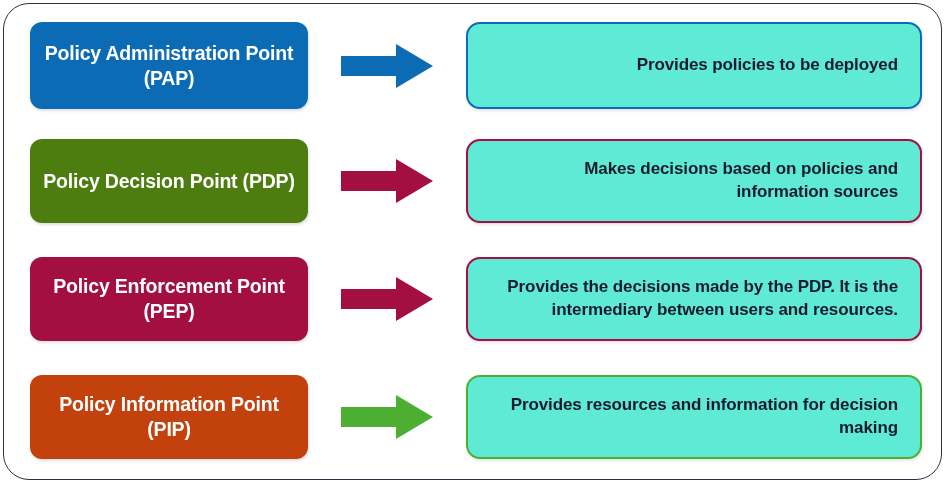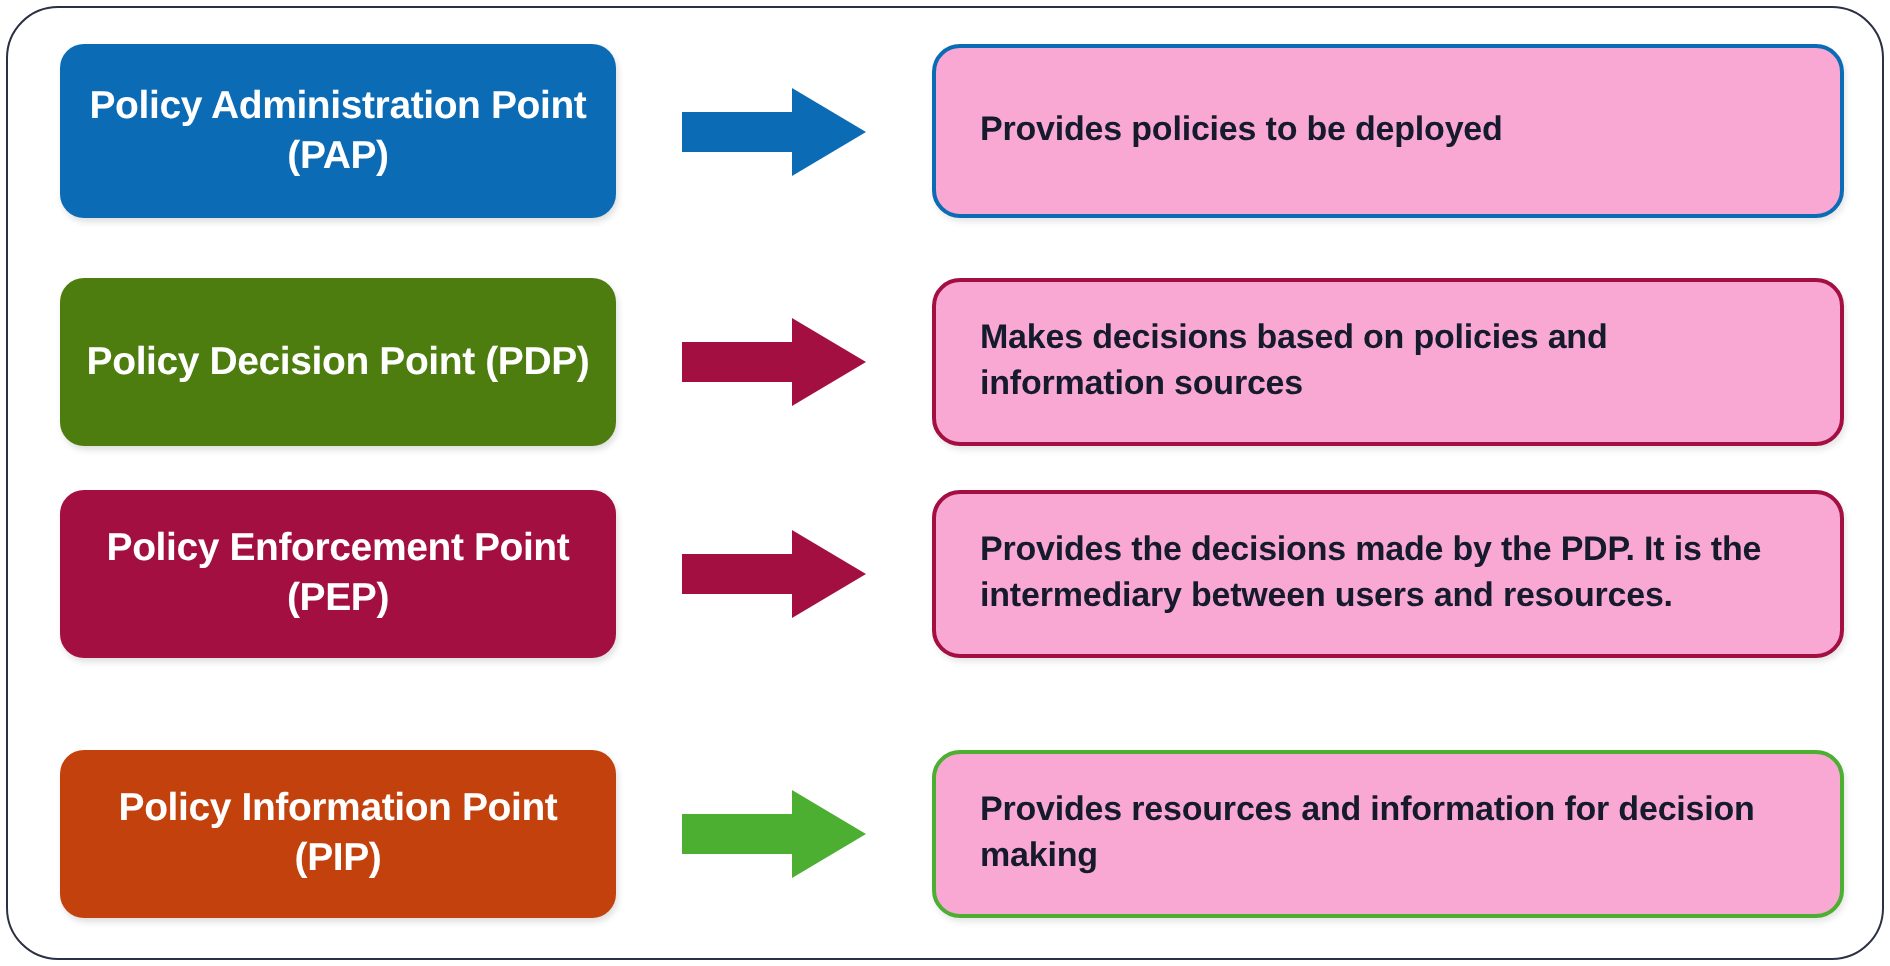--- a/index.html
+++ b/index.html
@@ -44,21 +44,21 @@
   .row {
     position: absolute;
     left: 30px;
     width: 892px;
     display: flex;
     align-items: center;
   }
 
   .row-1 { top: 22px;  height: 87px; }
   .row-2 { top: 139px; height: 84px; }
-  .row-3 { top: 245px; height: 84px; }
+  .row-3 { top: 257px; height: 84px; }
   .row-4 { top: 375px; height: 84px; }
 
   
   .label-box {
     width: 278px;
     height: 100%;
     border-radius: 12px;
     display: flex;
     align-items: center;
     justify-content: center;
@@ -88,25 +88,25 @@
     width: 92px;
     height: 48px;
   }
 
   
   .desc-box {
     flex: 1 1 auto;
     height: 100%;
     border-radius: 14px;
     border: 2.4px solid #0b6bb5;
-    background: #f9a8d4;
+    background: #5eead4;
     display: flex;
     align-items: center;
     justify-content: center;
-    text-align: left;
+    text-align: right;
     color: #151a2d;
     font-weight: bold;
     font-size: 17px;
     line-height: 1.33;
     letter-spacing: -0.1px;
     box-sizing: border-box;
     padding: 6px 22px;
     box-shadow: 1px 2px 3px rgba(0,0,0,0.10);
   }
 

